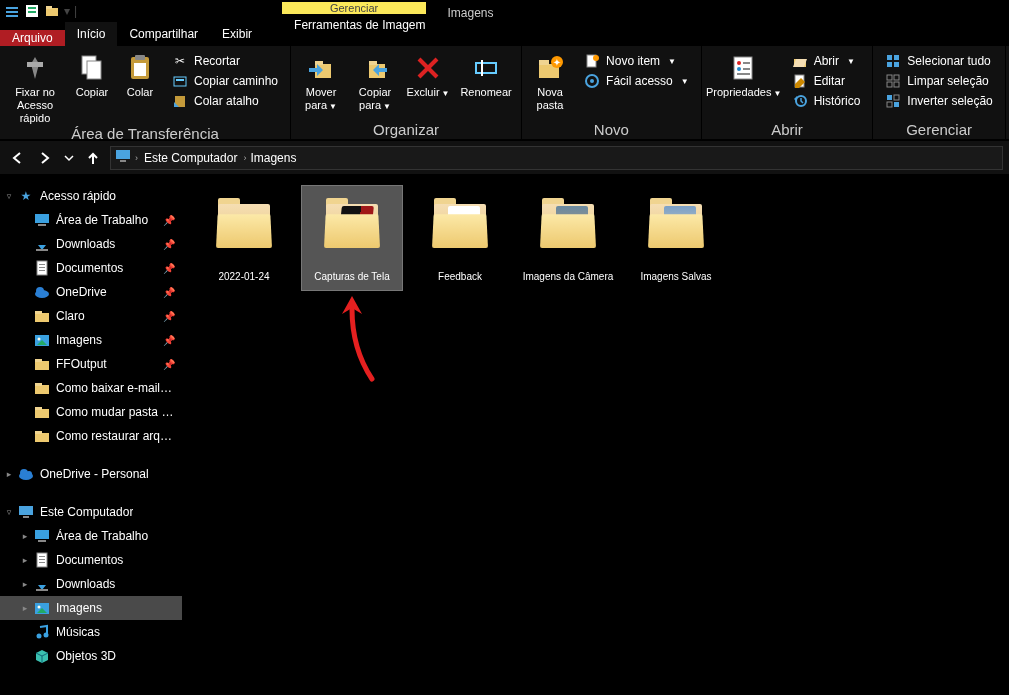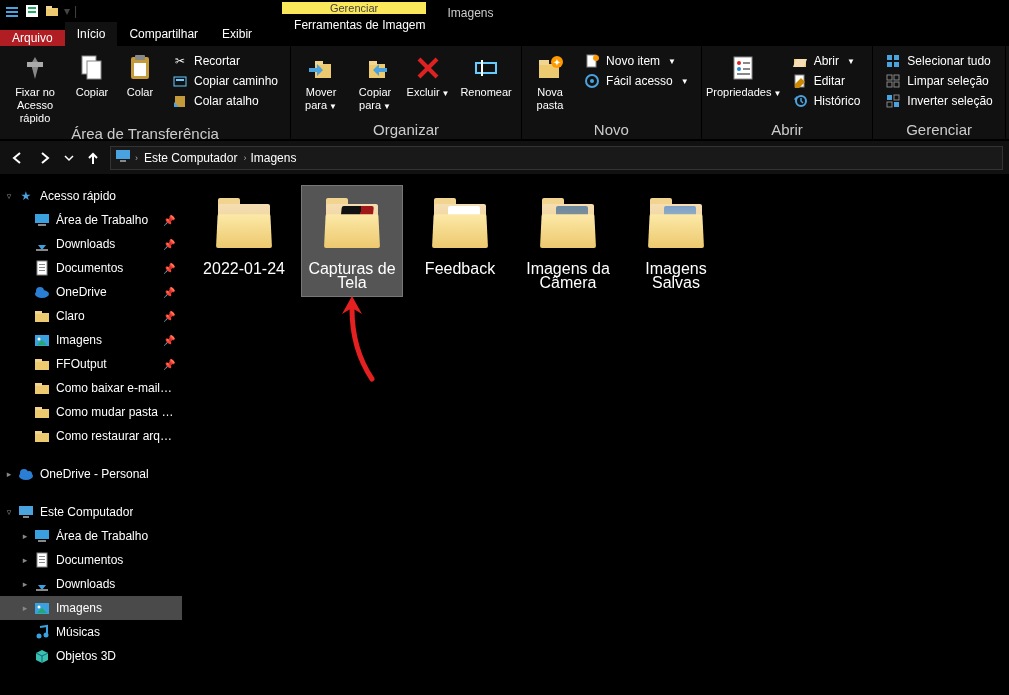--- a/index.html
+++ b/index.html
@@ -48,21 +48,21 @@
 .side-item .sicon { width: 16px; height: 16px; display: flex; align-items: center; justify-content: center; flex-shrink: 0; }
 .side-item .pin { margin-left: auto; color: #999; font-size: 10px; }
 .side-item.selected { background: #4a4a4a; }
 .side-item .slabel { white-space: nowrap; overflow: hidden; text-overflow: ellipsis; }
 .side-group-gap { height: 14px; }
 
 .content { flex: 1; background: #000; padding: 12px; display: flex; flex-wrap: wrap; align-content: flex-start; gap: 8px 8px; position: relative; }
 .folder-item { width: 100px; display: flex; flex-direction: column; align-items: center; padding: 6px 2px; cursor: pointer; }
 .folder-item.selected { background: #555; outline: 1px solid #777; }
 .folder-item .ficon { width: 72px; height: 58px; position: relative; }
-.folder-item .flabel { font-size: 16px; text-align: center; margin-top: 12px; line-height: 14px; }
+.folder-item .flabel { font-size: 10px; text-align: center; margin-top: 20px; line-height: 14px; }
 
 
 .folder-shape { position: absolute; inset: 6px 6px 2px 6px; }
 .folder-back { position: absolute; left: 4px; right: 4px; top: 6px; bottom: 0; background: linear-gradient(#f5deb3,#e8c77d); border-radius: 2px; }
 .folder-tab { position: absolute; left: 4px; top: 0; width: 22px; height: 10px; background: #f0d490; border-radius: 2px 2px 0 0; }
 .folder-front { position: absolute; left: 2px; right: 2px; top: 14px; bottom: 0; background: linear-gradient(#fce9a8,#edc96f); border-radius: 2px; transform: perspective(60px) rotateX(6deg); transform-origin: bottom; }
 .folder-content-hint { position: absolute; left: 18px; right: 10px; top: 8px; bottom: 6px; border-radius: 2px; }
 
 
 .svg { display: block; }

